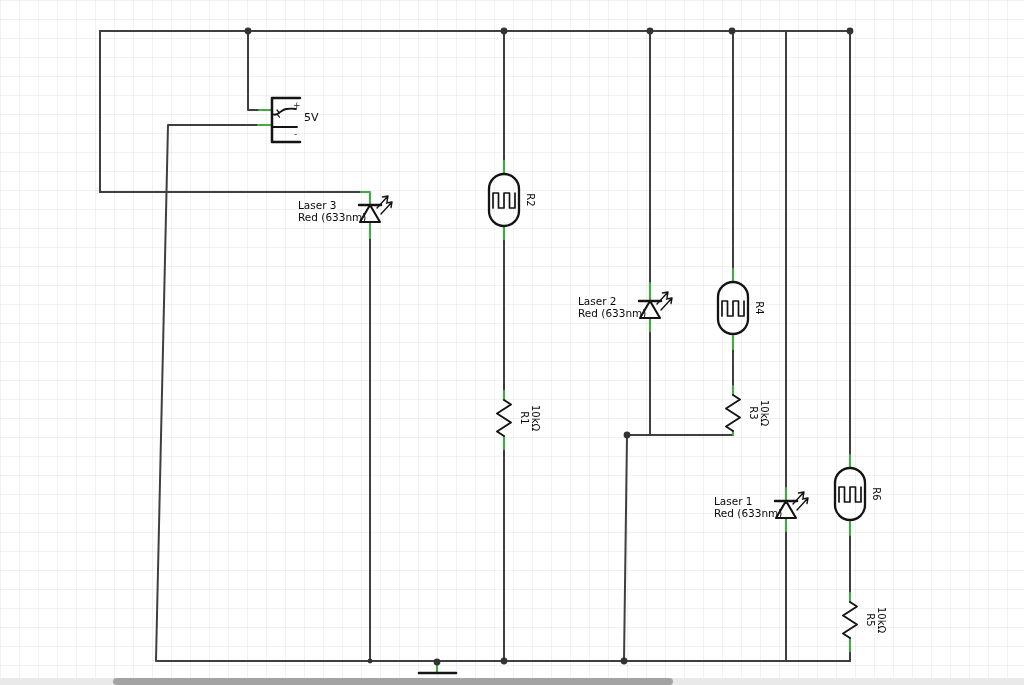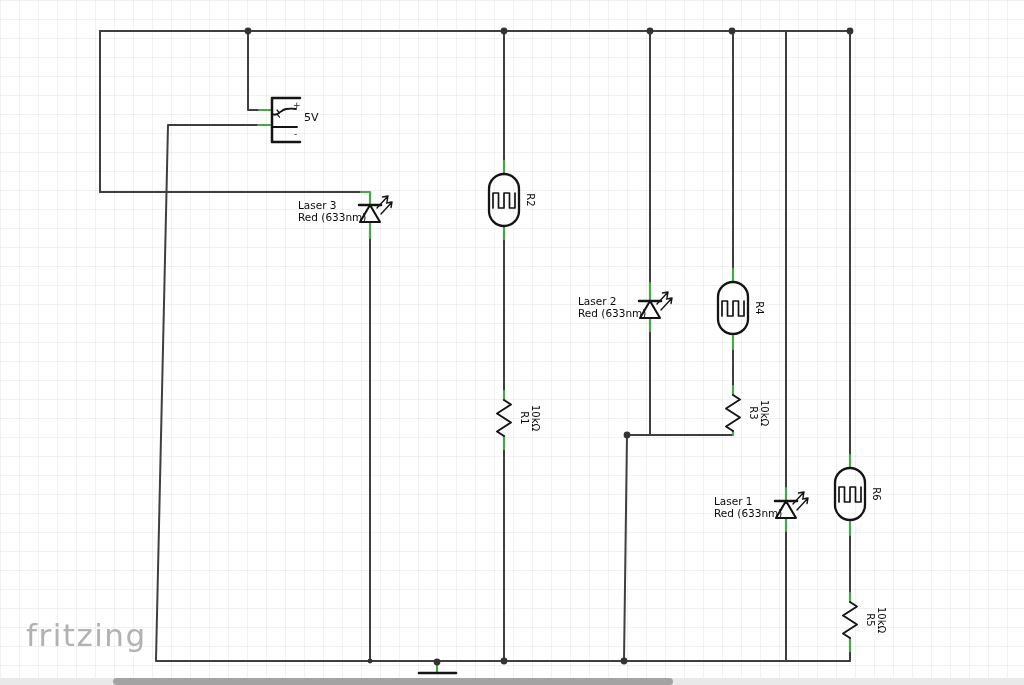--- a/index.html
+++ b/index.html
@@ -182,18 +182,17 @@
       <text class="rot-label" text-anchor="middle" x="532" y="418" transform="rotate(90,532,418)">10kΩ</text>
 
       <text class="rot-label" text-anchor="middle" x="750" y="413" transform="rotate(90,750,413)">R3</text>
       <text class="rot-label" text-anchor="middle" x="761" y="413" transform="rotate(90,761,413)">10kΩ</text>
 
       <text class="rot-label" text-anchor="middle" x="867" y="620" transform="rotate(90,867,620)">R5</text>
       <text class="rot-label" text-anchor="middle" x="878" y="620" transform="rotate(90,878,620)">10kΩ</text>
     </g>
   </svg>
 
-  <div class="watermark">fritzing</div>
 
   <div class="scroll-track">
     <div class="scroll-thumb"></div>
   </div>
 </div>
 
 </body></html>

